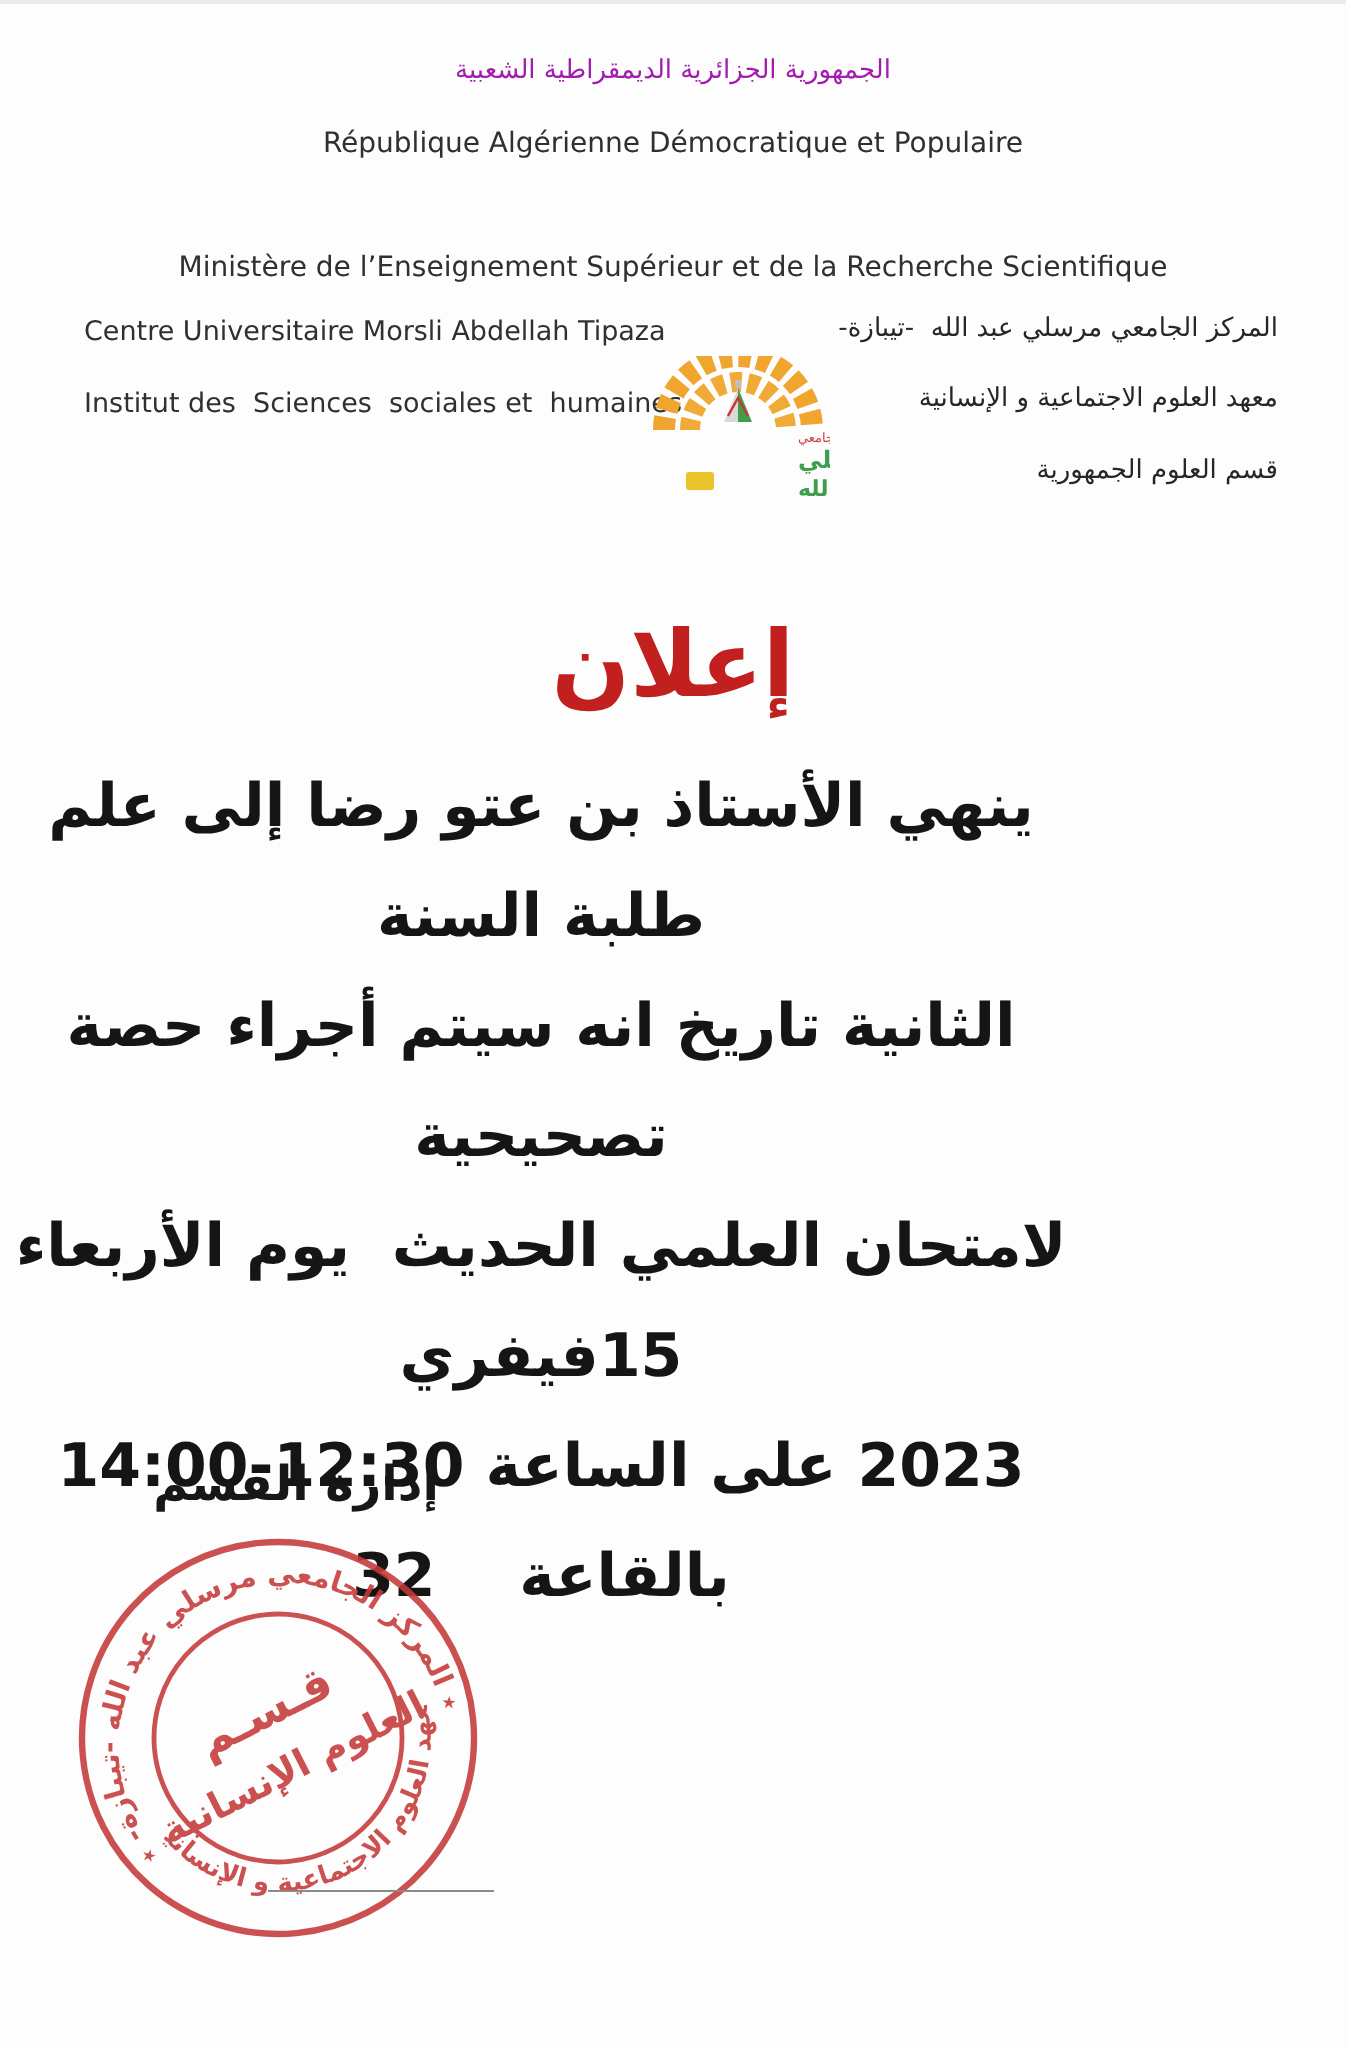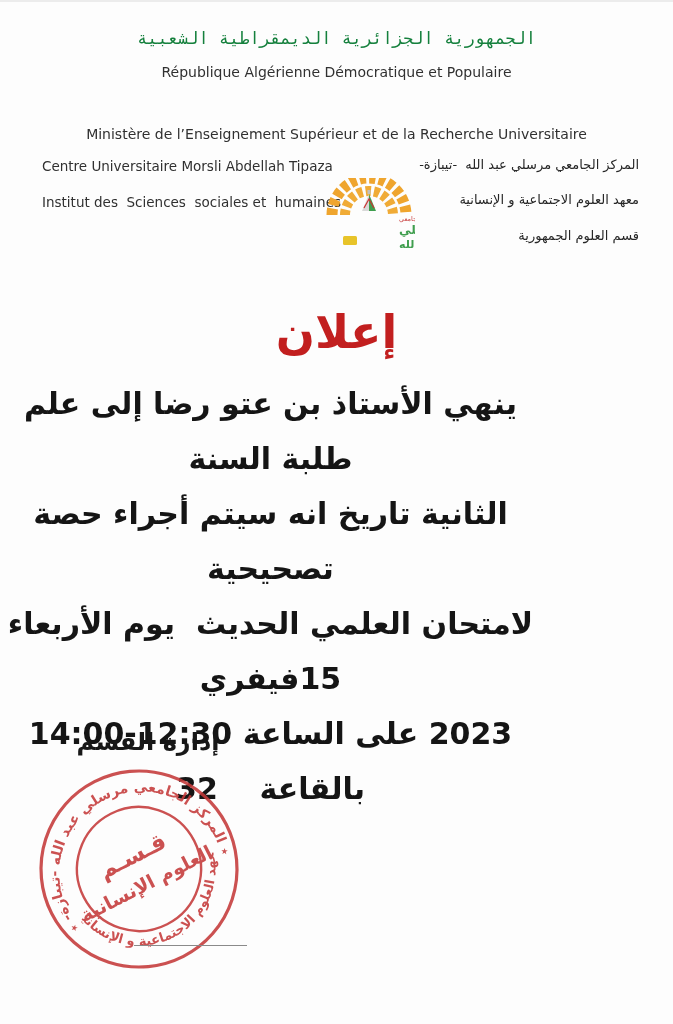--- a/index.html
+++ b/index.html
@@ -2,21 +2,21 @@
 <html lang="ar"><head>
 <meta charset="utf-8">
 <style>
   html,body{margin:0;padding:0;background:#ffffff;}
   .page{
     position:relative;width:673px;height:1024px;overflow:hidden;
     background:#fdfdfd;border-top:2px solid #ececec;
     font-family:"DejaVu Sans",sans-serif;color:#2b2b2b;
   }
   .hdr-line{position:absolute;left:0;width:673px;text-align:center;white-space:pre-wrap;}
-  .hdr-ar{font-size:17px;color:#15803d;font-family:Liberation Mono, monospace;}
+  .hdr-ar{font-size:13px;color:#a21caf;}
   .hdr-fr{font-size:14px;color:#303030;}
   .hdr-left{position:absolute;left:42px;font-size:13.5px;color:#303030;white-space:pre-wrap;}
   .hdr-right{position:absolute;right:34px;font-size:13px;color:#262626;direction:rtl;white-space:pre-wrap;text-align:left;}
   .logo-wrap{position:absolute;left:323px;top:176px;width:92px;height:78px;}
   .title{
     position:absolute;left:0;top:299px;width:673px;text-align:center;
     direction:rtl;font-size:46px;font-weight:700;line-height:62px;
   }
   .body-block{position:absolute;left:0;top:374px;width:541px;direction:rtl;}
   .body-line{
@@ -30,21 +30,21 @@
   .stamp-wrap{position:absolute;left:32px;top:764px;width:214px;height:206px;}
   .sig-line{position:absolute;left:134px;top:943px;width:113px;height:0;border-top:1.5px solid #8a8a8a;}
 </style>
 </head>
 <body>
 
 <div class="page">
 
   <div class="hdr-line hdr-ar" style="top:26px;" dir="rtl">الجمهورية الجزائرية الديمقراطية الشعبية</div>
   <div class="hdr-line hdr-fr" style="top:62px;">République Algérienne Démocratique et Populaire</div>
-  <div class="hdr-line hdr-fr" style="top:124px;">Ministère de l’Enseignement Supérieur et de la Recherche Universitaire</div>
+  <div class="hdr-line hdr-fr" style="top:124px;">Ministère de l’Enseignement Supérieur et de la Recherche Scientifique</div>
 
   <div class="hdr-left" style="top:156px;">Centre Universitaire Morsli Abdellah Tipaza</div>
   <div class="hdr-left" style="top:192px;">Institut des  Sciences  sociales et  humaines</div>
 
   <div class="hdr-right" style="top:155px;">المركز الجامعي مرسلي عبد الله  -تيبازة-</div>
   <div class="hdr-right" style="top:190px;">معهد العلوم الاجتماعية و الإنسانية</div>
   <div class="hdr-right" style="top:226px;">قسم العلوم الجمهورية</div>
 
   <div class="logo-wrap">
     <svg width="92" height="78" viewBox="0 0 92 78">

